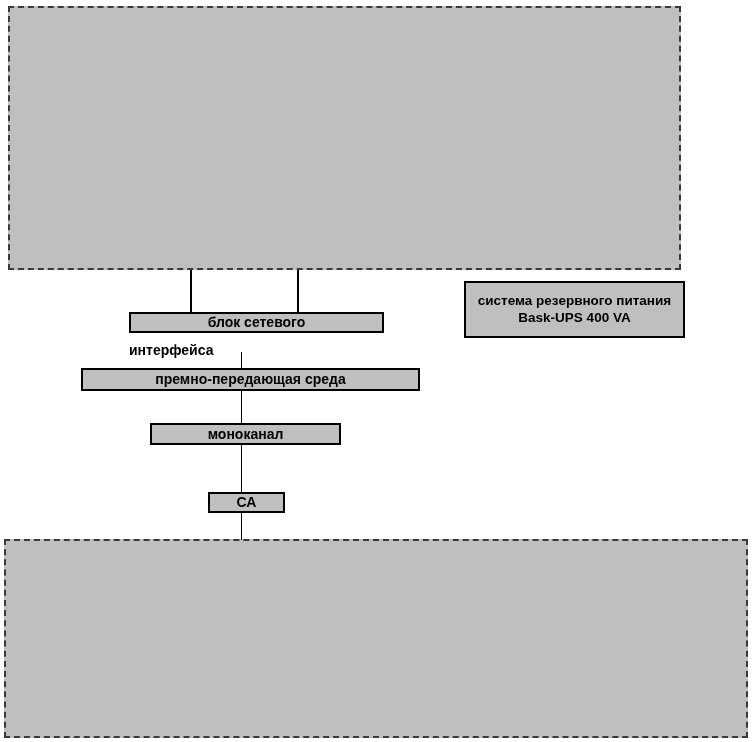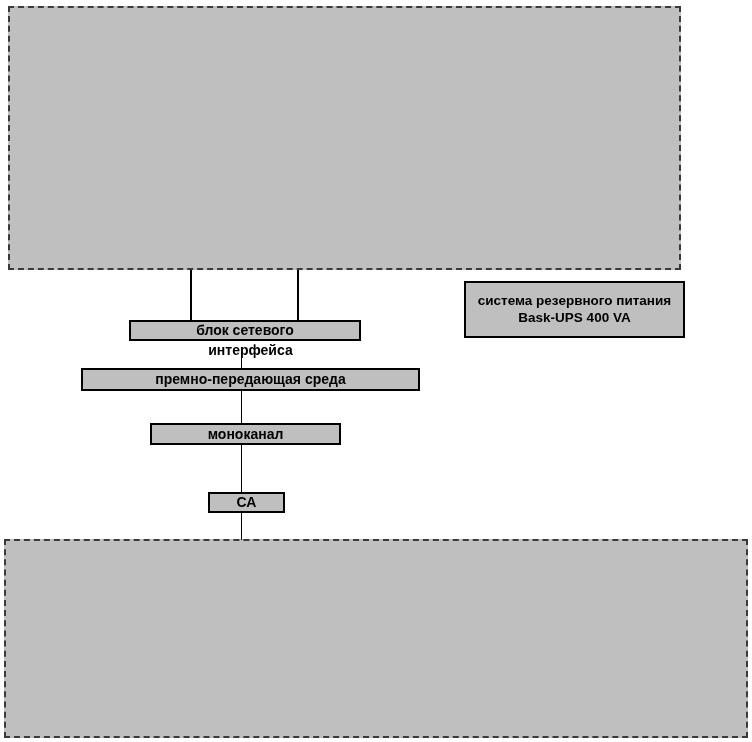--- a/index.html
+++ b/index.html
@@ -45,21 +45,20 @@
     line-height: 1.25;
     padding: 1px 4px;
   }
   .overflow-label {
     position: absolute;
     font-family: "Liberation Sans", sans-serif;
     font-size: 14px;
     font-weight: bold;
     color: #000000;
     white-space: nowrap;
-    text-align: center;
   }
   .edge {
     position: absolute;
     background: #000000;
   }
   .edge-v {
     width: 1.5px;
   }
 </style>
 </head>
@@ -70,21 +69,21 @@
   <div class="zone" style="left:8px; top:6px; width:673px; height:264px;"></div>
 
   <div class="zone" style="left:4px; top:539px; width:744px; height:199px;"></div>
 
   <div class="edge edge-v" style="left:190px; top:270px; height:51px;"></div>
 
   <div class="edge edge-v" style="left:297px; top:270px; height:51px;"></div>
 
   <div class="edge edge-v" style="left:240.5px; top:352px; height:188px;"></div>
 
-  <div class="node" style="left:129px; top:320px; width:232px; height:21px;">блок сетевого</div>
+  <div class="node" style="left:129px; top:312px; width:255px; height:21px;">блок сетевого</div>
   <div class="overflow-label" style="left:129px; top:342px; width:243px;">интерфейса</div>
 
   <div class="node multiline" style="left:450px; top:281px; width:221px; height:57px;margin-left:14px;">система резервного питания Bask-UPS 400 VA</div>
 
   <div class="node" style="left:81px; top:368px; width:339px; height:23px;">премно-передающая среда</div>
 
   <div class="node" style="left:150px; top:423px; width:191px; height:22px;">моноканал</div>
 
   <div class="node" style="left:208px; top:492px; width:77px; height:21px;">СА</div>
 

